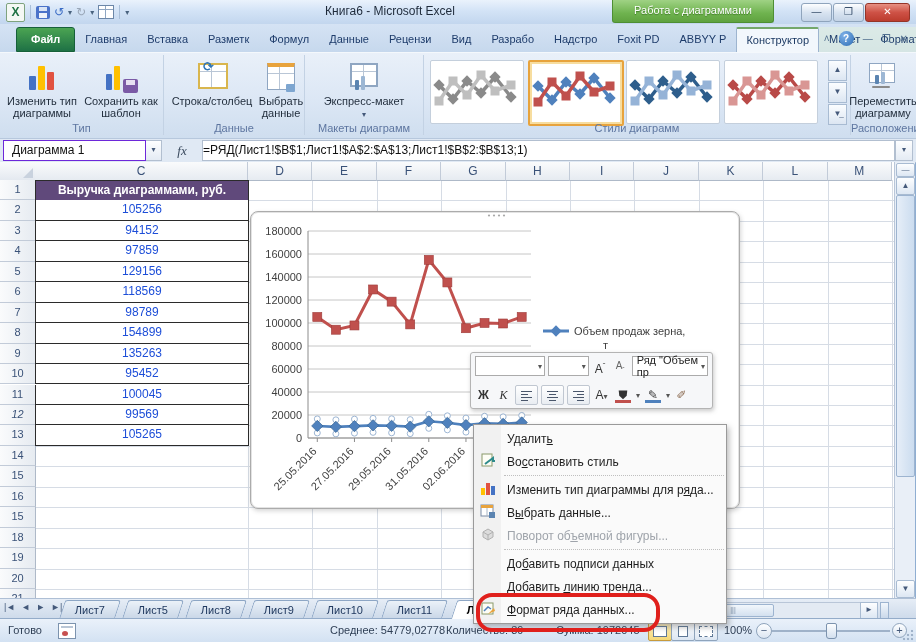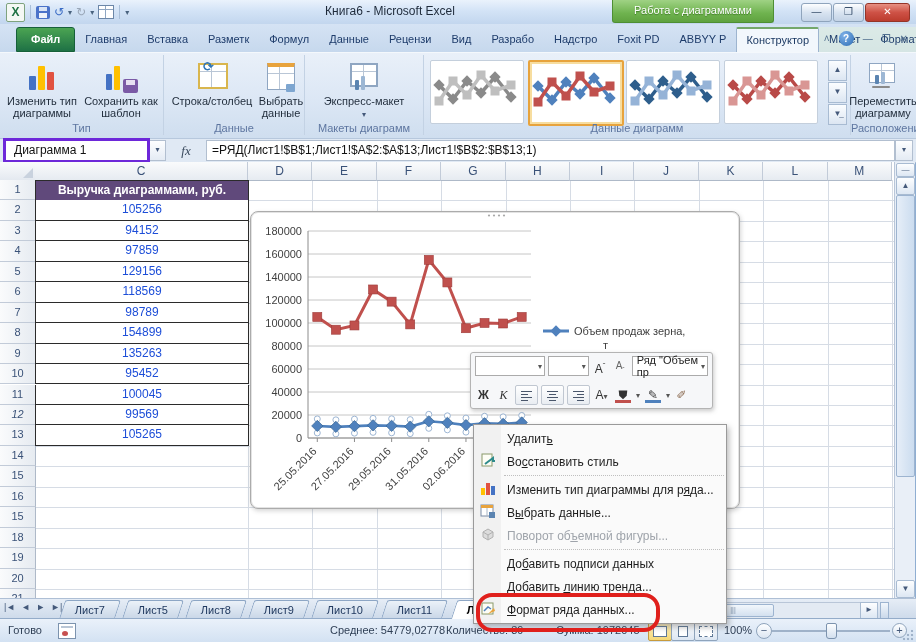--- a/index.html
+++ b/index.html
@@ -66,28 +66,28 @@
   .drop-arrow{font-size:8px;color:#44597A;}
   
   .thumb{position:absolute;top:5px;width:92px;height:62px;background:#fff;border:1px solid #C4CfDC;border-radius:2px;}
   .thumb.selected{border:2px solid #E7A33D;box-shadow:0 0 0 2px #F7DD9F inset;}
   .scrollcol{position:absolute;display:flex;flex-direction:column;gap:1px;}
   .scbtn{width:17px;height:19px;border:1px solid #A8BBD2;background:linear-gradient(#FBFDFF,#DCE6F2);
      font-size:8px;color:#44597A;text-align:center;line-height:18px;}
   
   .fbar{left:0;top:138px;width:916px;height:23px;background:#E0E9F4;border-top:1px solid #B7C8DD;
         border-bottom:1px solid #AEBFD5;display:flex;align-items:center;}
-  .namebox{width:133px;height:19px;background:#fff;border:3px solid #6d28d9;margin-left:3px;
+  .namebox{width:133px;height:19px;background:#fff;border:1px solid #6d28d9;margin-left:3px;
      font-size:12px;padding-left:8px;line-height:19px;color:#111;}
   .namedrop{width:15px;height:19px;border:1px solid #B2BFD0;border-left:none;background:linear-gradient(#FDFEFF,#E4EBF4);
      font-size:8px;color:#44597A;text-align:center;line-height:18px;}
   .fxwrap{width:40px;text-align:center;font-family:"Liberation Serif",serif;font-style:italic;
      font-size:13px;color:#3A4A5E;}
   .finput{flex:1;height:19px;background:#fff;border:1px solid #B2BFD0;font-size:12px;line-height:19px;
-     padding-left:5px;color:#111;white-space:nowrap;overflow:hidden;}
+     color:#111;white-space:nowrap;overflow:hidden;}
   .fexp{width:16px;height:19px;background:linear-gradient(#FDFEFF,#E4EBF4);border:1px solid #B2BFD0;
      font-size:8px;color:#44597A;text-align:center;line-height:18px;margin-right:3px;}
   
   .gridwrap{left:0;top:162px;width:894px;height:436px;background:#fff;overflow:hidden;}
   .corner{position:absolute;left:0;top:0;width:35px;height:18px;background:linear-gradient(#FAFBFC,#E4E9F0);
      border-right:1px solid #AEB9C8;border-bottom:1px solid #AEB9C8;}
   .corner:after{content:"";position:absolute;right:2px;bottom:2px;border-left:10px solid transparent;
      border-bottom:10px solid #C9D2DE;}
   .colh{position:absolute;top:0;height:18px;background:linear-gradient(#FAFBFC,#E6EBF1);
      border-right:1px solid #C2CBD8;border-bottom:1px solid #AEB9C8;font-size:12px;color:#3A5278;
@@ -344,21 +344,21 @@
             <rect x="45.5" y="9.5" width="9" height="9" fill="#D99694"></rect>
             <rect x="59.5" y="25.5" width="9" height="9" fill="#D99694"></rect>
             <rect x="75.5" y="19.5" width="9" height="9" fill="#D99694"></rect>
           </svg></div>
       </div>
     <div class="scrollcol" style="left:404px;top:5px;">
       <div class="scbtn">▲</div>
       <div class="scbtn">▼</div>
       <div class="scbtn">▼̲</div>
     </div>
-    <div class="glabel">Данные диаграмм</div>
+    <div class="glabel">Стили диаграмм</div>
   </div>
 
   <div class="rgroup" style="left:851px;width:64px;border-right:none;">
     <div class="bigbtn" style="left:-6px;width:76px;">
       <div class="bicon">
         <div class="tbl b" style="width:24px;height:18px;"></div>
         <div class="bar" style="left:9px;width:4px;height:9px;background:#5B84B1;bottom:9px;"></div>
         <div class="bar" style="left:15px;width:4px;height:12px;background:#9DB7D4;bottom:9px;"></div>
         <div class="bar" style="left:6px;width:18px;height:2px;background:#8A8A8A;bottom:5px;"></div>
       </div>

